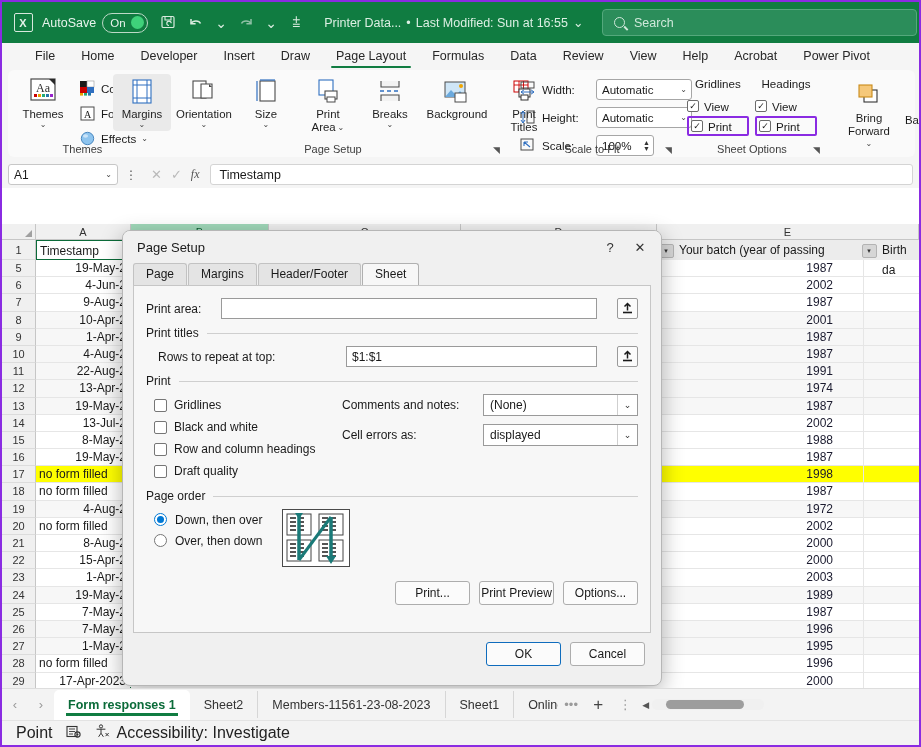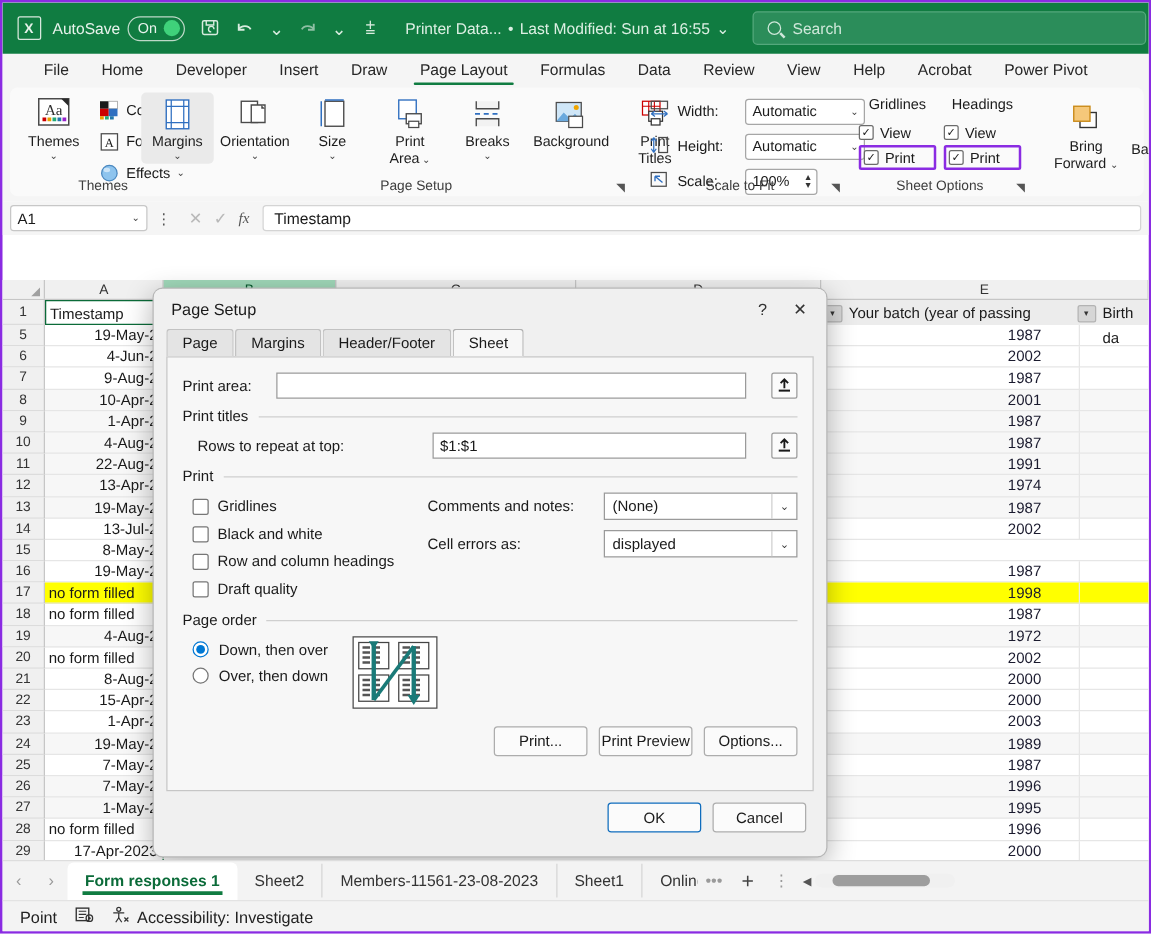--- a/index.html
+++ b/index.html
@@ -163,21 +163,21 @@
   .sheetbar{ position:absolute; left:0; right:0; bottom:25px; height:32px; background:#f3f3f3;
              display:flex; align-items:center; border-top:1px solid #ddd;}
   .navb{ width:26px;height:26px;display:flex;align-items:center;justify-content:center;color:#9a9a9a;font-size:13px;}
   .stab{ height:27px; display:flex; align-items:center; padding:0 14px; font-size:12.5px; color:#333;
          border-right:1px solid #d6d6d6; white-space:nowrap;}
   .stab.active{ background:#fff; color:#0b6b39; font-weight:bold; border:none; border-radius:5px 5px 0 0;
                 position:relative; height:30px; }
   .stab.active:after{ content:""; position:absolute;left:12px;right:12px;bottom:4px;height:2.2px;background:#107c41;}
   .addsheet{ width:28px;height:26px;display:flex;align-items:center;justify-content:center;font-size:17px;color:#444;}
   .statusbar{ position:absolute; left:0; right:0; bottom:0; height:25px; background:#f3f3f3;
-              display:flex; align-items:center; gap:14px; padding-left:14px; font-size:13px; color:#222;
+              display:flex; align-items:center; gap:14px; padding-left:14px; font-size:16px; color:#222;
               border-top:1px solid #e3e3e3;}
   .hscroll{ width:112px; height:11px; background:#f0f0f0; border-radius:6px; display:flex; align-items:center;}
   .hscroll .thumb{ width:78px;height:9px;background:#9d9d9d;border-radius:5px;margin-left:14px;}
 </style>
 </head>
 <body>
 
 <div class="app">
 
   <div class="titlebar">
@@ -479,21 +479,21 @@
       <div class="grp" style="flex:1;align-items:flex-start">
         <div style="display:flex;align-items:flex-start;gap:2px;padding-top:4px;">
           <div class="bigbtn" style="width:68px">
             <div class="ico">
               <svg width="28" height="26" viewBox="0 0 28 26">
                   <rect x="9" y="7" width="13" height="12" fill="#fff" stroke="#333" stroke-width="1.1"></rect>
                   <rect x="4" y="2" width="13" height="12" fill="#f5c87a" stroke="#c98a18" stroke-width="1.1"></rect>
                 </svg>
             </div>
             <div class="lbl">Bring</div>
-            <div class="lbl" style="display:flex;gap:3px;align-items:center;">
+            <div class="lbl" style="display:flex;gap:3px;align-items:center;flex-direction:column;">
               <span>Forward</span>
               <span class="chev">⌄</span>
             </div>
           </div>
           <div class="lbl" style="padding-top:36px;font-size:11.4px;">Ba</div>
         </div>
       </div>
 
     </div>
   </div>
@@ -606,20 +606,21 @@
           <div class="rh">14</div>
           <div class="cellA">13-Jul-2</div>
           <div class="filler" style="flex: 0 0 526px;"></div>
           <div class="cellE">2002</div>
           <div class="cellF"></div>
         </div>
         <div class="row">
           <div class="rh">15</div>
           <div class="cellA">8-May-2</div>
           <div class="filler" style="flex: 0 0 526px;"></div>
+          <div class="cellE">1988</div>
           <div class="cellF"></div>
         </div>
         <div class="row">
           <div class="rh">16</div>
           <div class="cellA">19-May-2</div>
           <div class="filler" style="flex: 0 0 526px;"></div>
           <div class="cellE">1987</div>
           <div class="cellF"></div>
         </div>
         <div class="row">

